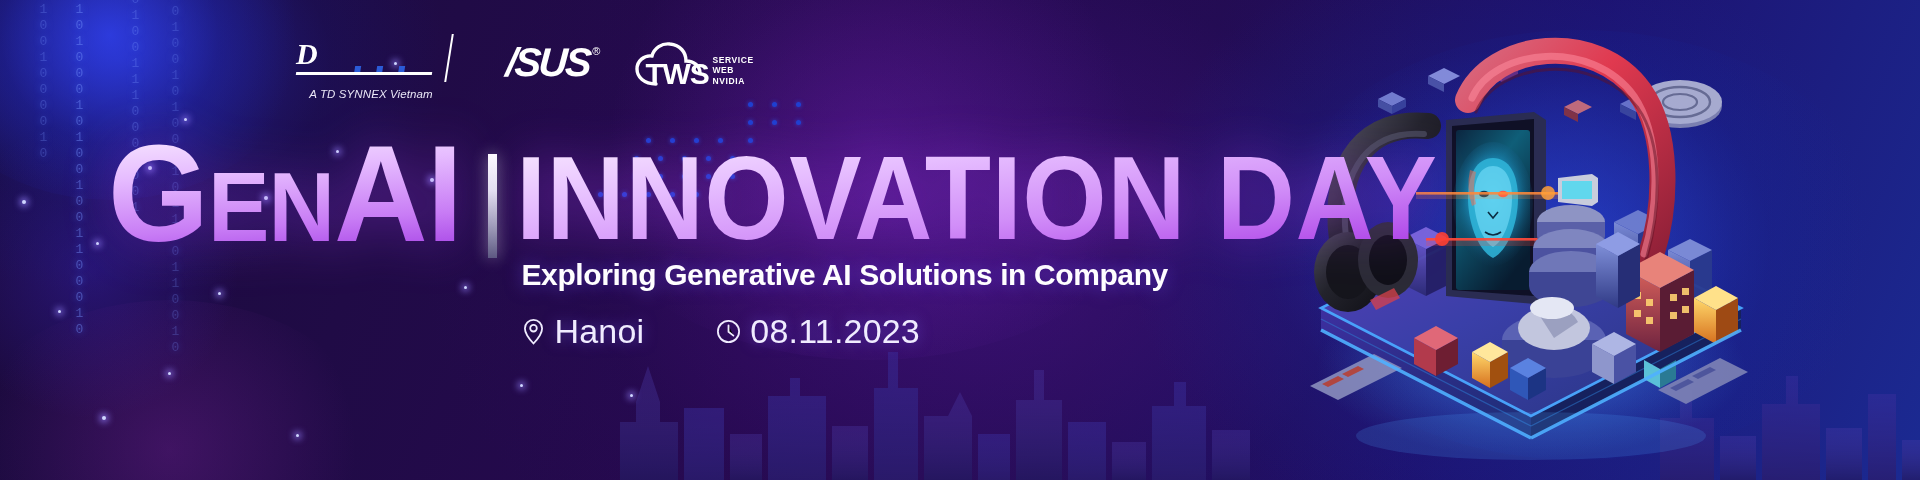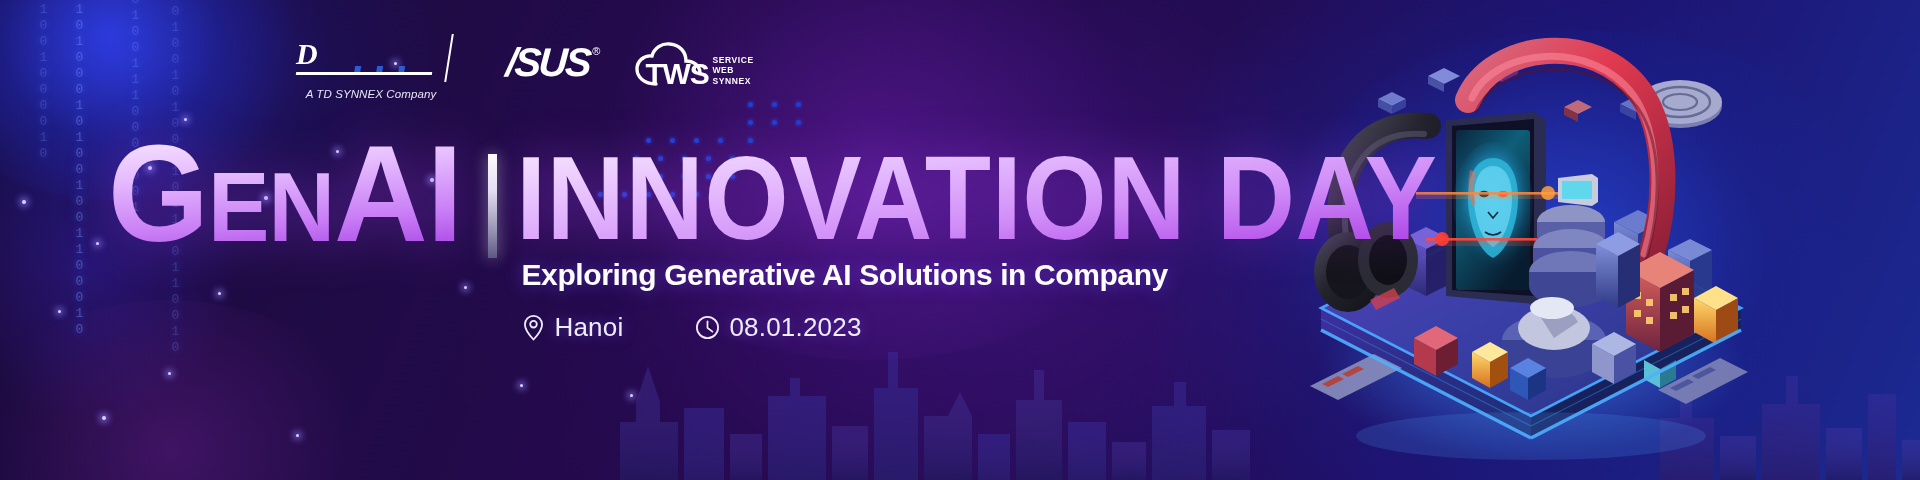--- a/index.html
+++ b/index.html
@@ -105,21 +105,21 @@
     -webkit-background-clip:text; background-clip:text; color:transparent;
     filter:drop-shadow(0 0 24px rgba(170,60,240,0.42));
     transform:scaleX(0.92); transform-origin:left bottom; }
 
   .subtitle { color:#fff; font-size:30px; font-weight:700; letter-spacing:-0.4px;
     margin-top:8px; margin-left:5px; white-space:nowrap;
     text-shadow:0 0 18px rgba(120,90,255,.55); }
 
   .meta { display:flex; align-items:center; margin-top:20px; margin-left:6px; }
   .meta-item { display:flex; align-items:center; gap:9px; color:#f0ecff;
-    font-size:26px; font-weight:400; letter-spacing:.2px; white-space:nowrap;
+    font-size:34px; font-weight:400; letter-spacing:.2px; white-space:nowrap;
     text-shadow:0 0 14px rgba(130,100,255,.5); }
   .meta-item + .meta-item { margin-left:72px; }
   .meta-item svg { flex:0 0 auto; }
 
   
   #hero { position:absolute; right:154px; bottom:22px; width:470px; height:450px; z-index:5; }
   #hero svg { width:100%; height:100%; overflow:visible; }
 </style>
 </head>
 <body>
@@ -224,39 +224,39 @@
       <div class="td-plate">
         <div class="td-row">
           <span class="td-d">D</span>
         </div>
         <div class="td-bar">
           <i style="left:58px"></i>
             <i style="left:80px"></i>
             <i style="left:102px"></i>
         </div>
       </div>
-      <div class="td-tag">A TD SYNNEX Company</div>
+      <div class="td-tag">A TD SYNNEX Vietnam</div>
     </div>
 
     <div class="logo-asus">
       <span class="asus-word">/SUS</span>
       <span class="asus-r">®</span>
     </div>
 
     <div class="logo-tws">
       <span class="tws-cloudwrap">
         <svg viewBox="0 0 74 48" width="74" height="48">
           <path fill="none" stroke="#ffffff" stroke-width="3.4" stroke-linecap="round" d="M22 44 C10 44 3 37 3 29 C3 21 10 15 18 16 C20 8 28 3 36 4 C46 5 52 12 52 21 C60 21 66 26 66 33"></path>
         </svg>
         <span class="tws-word">TWS</span>
       </span>
       <span class="tws-sub">
         <span>SERVICE</span>
         <span>WEB</span>
-        <span>SYNNEX</span>
+        <span>NVIDIA</span>
       </span>
     </div>
   </div>
 
   <div id="headline">
 
     <div class="genai" style="background:linear-gradient(176deg,#f6e4ff 0%,#e6bcff 28%,#c87cf5 66%,#9e35e2 100%);-webkit-background-clip:text;background-clip:text;color:transparent;">
       <span class="big">G</span>
         <span class="sm">EN</span>
         <span class="big">AI</span>
@@ -274,21 +274,21 @@
             <path fill="none" stroke="#f0ecff" stroke-width="1.8" d="M11.5 25.5c0 0 8.6-9.3 8.6-15.1A8.6 8.6 0 0 0 2.9 10.4c0 5.8 8.6 15.1 8.6 15.1Z"></path>
             <circle cx="11.5" cy="10.2" r="3.3" fill="none" stroke="#f0ecff" stroke-width="1.8"></circle>
           </svg>
           <span>Hanoi</span>
         </div>
         <div class="meta-item">
           <svg width="25" height="25" viewBox="0 0 25 25">
             <circle cx="12.5" cy="12.5" r="10.6" fill="none" stroke="#f0ecff" stroke-width="1.8"></circle>
             <path stroke="#f0ecff" stroke-width="1.8" stroke-linecap="round" d="M12.5 6.3 L12.5 12.8 L17.4 16.6"></path>
           </svg>
-          <span>08.01.2023</span>
+          <span>08.11.2023</span>
         </div>
       </div>
     </div>
   </div>
 
   <div id="hero">
     <svg viewBox="0 0 470 450">
       <defs>
         <linearGradient id="plat" x1="0" y1="0" x2="1" y2="1">
           <stop offset="0%" stop-color="#3d2fa0"></stop>

